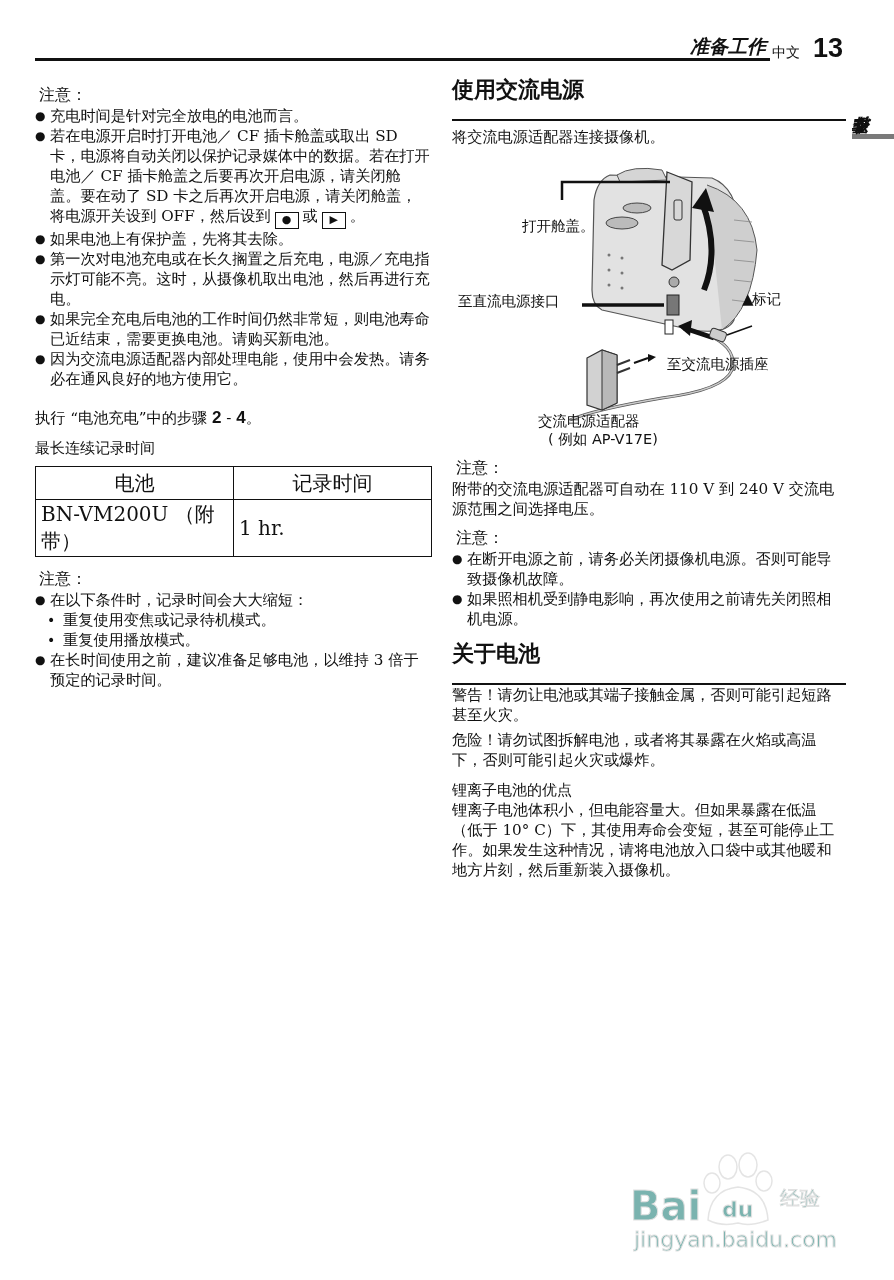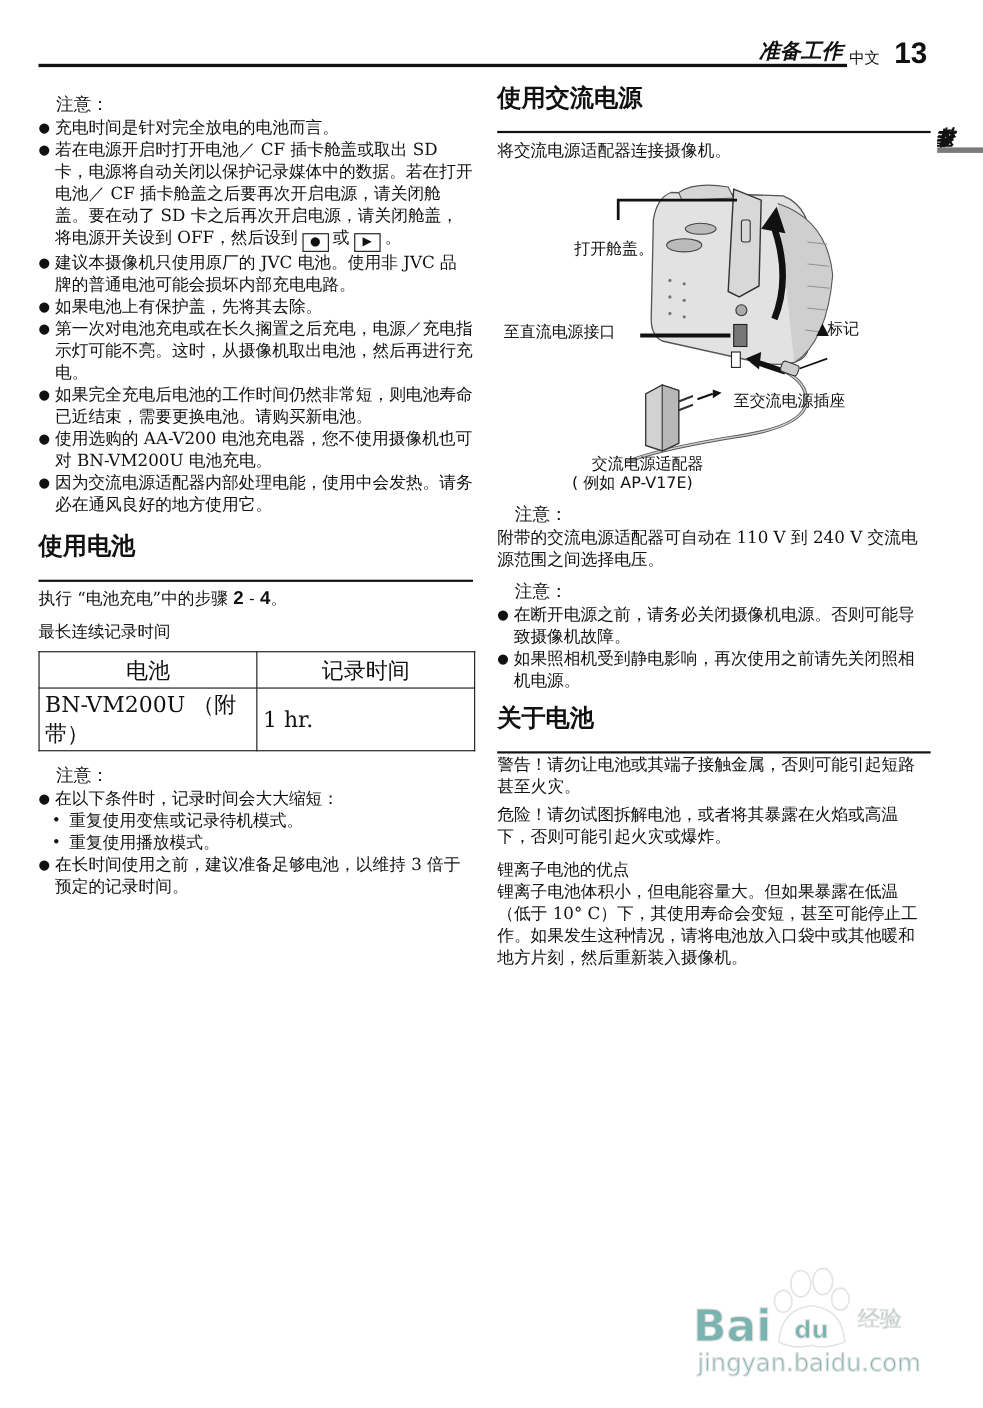--- a/index.html
+++ b/index.html
@@ -14,21 +14,21 @@
   .hdr-title { position: absolute; left: 690px; top: 34px; font-family: "DejaVu Sans", sans-serif; font-size: 19px; font-style: italic; font-weight: bold; }
   .hdr-lang { position: absolute; left: 772px; top: 44px; font-family: "DejaVu Sans", sans-serif; font-size: 14px; }
   .hdr-page { position: absolute; left: 813px; top: 33px; font-family: "Liberation Sans", sans-serif; font-size: 27px; font-weight: bold; }
   
   .side-bar { position: absolute; left: 852px; top: 134px; width: 42px; height: 5px; background: #7a7a7a; }
   .side-text { position: absolute; left: 850px; top: 145px; width: 26px; font-family: "DejaVu Sans", sans-serif; font-size: 17px; font-weight: bold; font-style: italic; writing-mode: vertical-rl; transform: rotate(180deg); letter-spacing: 1px; }
   
   .col { position: absolute; }
   .col-left { left: 35px; top: 85px; width: 395px; }
   .col-right { left: 452px; top: 75px; width: 394px; }
-  .note-h { font-family: "DejaVu Sans", sans-serif; font-size: 16px; line-height: 20px; margin: 0 0 1px 16px; }
+  .note-h { font-family: "DejaVu Sans", sans-serif; font-size: 16px; line-height: 20px; margin: 0 0 1px 4px; }
   .para { font-size: 15.2px; line-height: 20px; margin: 0; }
   ul.bul { list-style: none; margin: 0; padding: 0; }
   ul.bul > li { position: relative; padding-left: 15px; font-size: 15.2px; line-height: 20px; }
   ul.bul > li::before { content: "●"; position: absolute; left: 0; top: 0; font-size: 12px; font-family: "DejaVu Sans", sans-serif; }
   ul.sub > li { padding-left: 28px; }
   ul.sub > li::before { content: "•"; left: 12px; font-size: 14px; }
   .key { display: inline-block; border: 1.5px solid #111; width: 22px; height: 15px; line-height: 14px; text-align: center; font-size: 11px; vertical-align: -2px; margin: 0 4px; font-family: "DejaVu Sans", sans-serif; }
   .sec-h { font-family: "DejaVu Sans", sans-serif; font-size: 22px; line-height: 30px; margin: 0; padding-bottom: 14px; border-bottom: 2px solid #111; }
   .sub-h { font-family: "DejaVu Sans", sans-serif; font-size: 15px; line-height: 20px; margin: 0; }
   table.rec { border-collapse: collapse; width: 397px; margin-top: 8px; }
@@ -51,30 +51,27 @@
 <div class="hdr-page">13</div>
 
 <div class="side-bar"></div>
 <div class="side-text">准备工作</div>
 
 <div class="col col-left">
   <div class="note-h">注意：</div>
   <ul class="bul">
     <li>充电时间是针对完全放电的电池而言。</li>
     <li><span>若在电源开启时打开电池／ CF 插卡舱盖或取出 SD 卡，电源将自动关闭以保护记录媒体中的数据。若在打开电池／ CF 插卡舱盖之后要再次开启电源，请关闭舱盖。要在动了 SD 卡之后再次开启电源，请关闭舱盖，将电源开关设到 OFF，然后设到</span><span class="key">●</span><span>或</span><span class="key">▶</span><span>。</span></li>
-    <li>建议本摄像机只使用原厂的 JVC 电池。使用非 JVC 品牌的普通电池可能会损坏内部充电电路。</li>
     <li>如果电池上有保护盖，先将其去除。</li>
     <li>第一次对电池充电或在长久搁置之后充电，电源／充电指示灯可能不亮。这时，从摄像机取出电池，然后再进行充电。</li>
     <li>如果完全充电后电池的工作时间仍然非常短，则电池寿命已近结束，需要更换电池。请购买新电池。</li>
-    <li>使用选购的 AA-V200 电池充电器，您不使用摄像机也可对 BN-VM200U 电池充电。</li>
     <li>因为交流电源适配器内部处理电能，使用中会发热。请务必在通风良好的地方使用它。</li>
   </ul>
 
   <div style="height:14px"></div>
-  <h2 class="sec-h">使用电池</h2>
   <p class="para" style="margin-top:5px"><span>执行 “电池充电”中的步骤</span> <span class="bold-num">2</span> <span>-</span> <span class="bold-num">4</span><span>。</span></p>
   <div class="sub-h" style="margin-top:10px">最长连续记录时间</div>
   <table class="rec">
     <tbody>
         <tr>
       <th style="width:187px">电池</th>
       <th>记录时间</th>
     </tr>
     <tr>
       <td>BN-VM200U （附带）</td>
@@ -156,21 +153,21 @@
     <line x1="165" y1="213" x2="178" y2="208" stroke="#333" stroke-width="2"></line>
     <line x1="182" y1="203" x2="196" y2="198" stroke="#111" stroke-width="2"></line>
     <polygon points="196,194 204,197 196,202" fill="#111"></polygon>
   </svg>
   <div class="lbl" style="left:70px; top:57px">打开舱盖。</div>
   <div class="lbl" style="left:6px; top:132px">至直流电源接口</div>
   <div class="lbl" style="left:290px; top:130px; font-size:15px">▲</div>
   <div class="lbl" style="left:300px; top:130px">标记</div>
   <div class="lbl" style="left:215px; top:195px">至交流电源插座</div>
   <div class="lbl" style="left:86px; top:252px">交流电源适配器</div>
-  <div class="lbl" style="left:68px; top:270px">( 例如  AP-V17E)</div>
+  <div class="lbl" style="left:96px; top:270px">( 例如  AP-V17E)</div>
 </div>
 
 <div class="col" style="left:452px; top:458px; width:394px">
   <div class="note-h">注意：</div>
   <p class="para">附带的交流电源适配器可自动在 110 V 到 240 V 交流电源范围之间选择电压。</p>
   <div style="height:9px"></div>
   <div class="note-h">注意：</div>
   <ul class="bul">
     <li>在断开电源之前，请务必关闭摄像机电源。否则可能导致摄像机故障。</li>
     <li>如果照相机受到静电影响，再次使用之前请先关闭照相机电源。</li>

